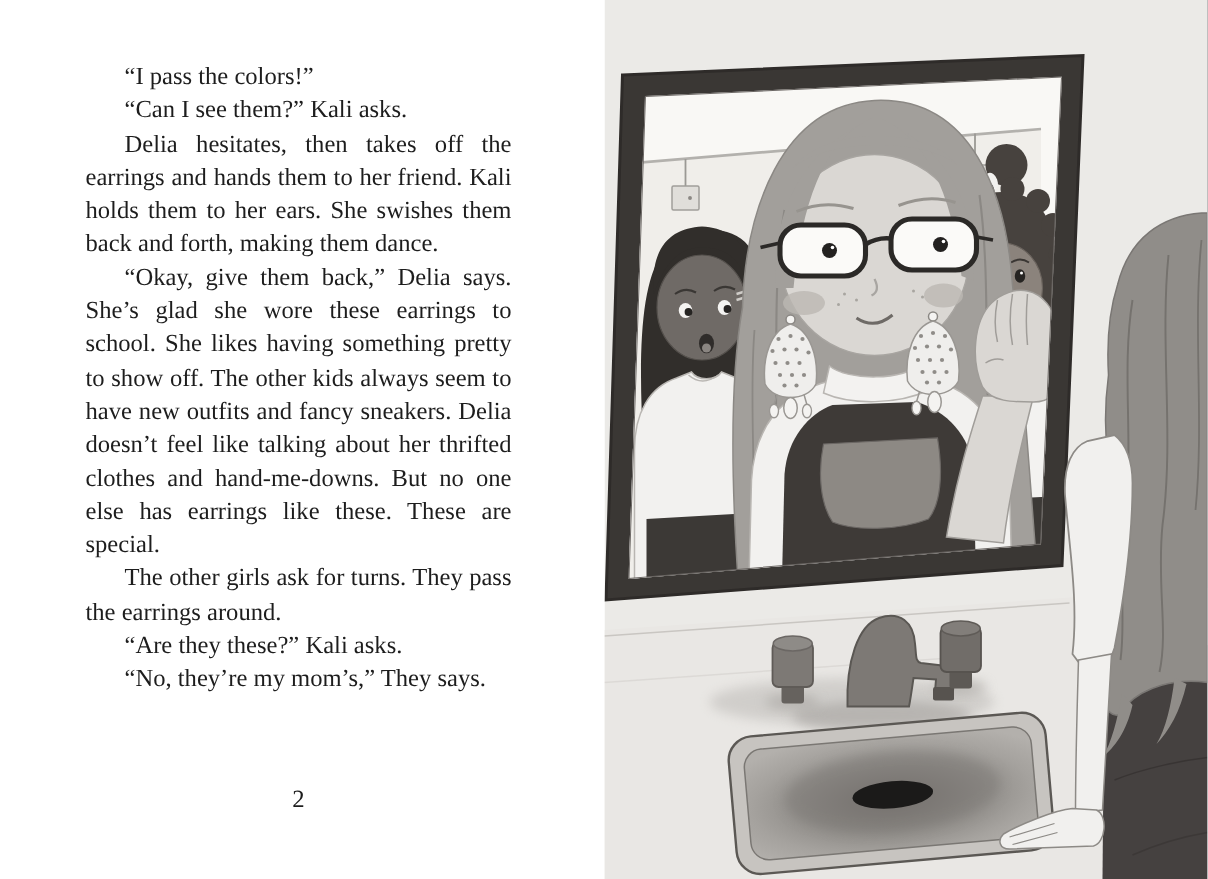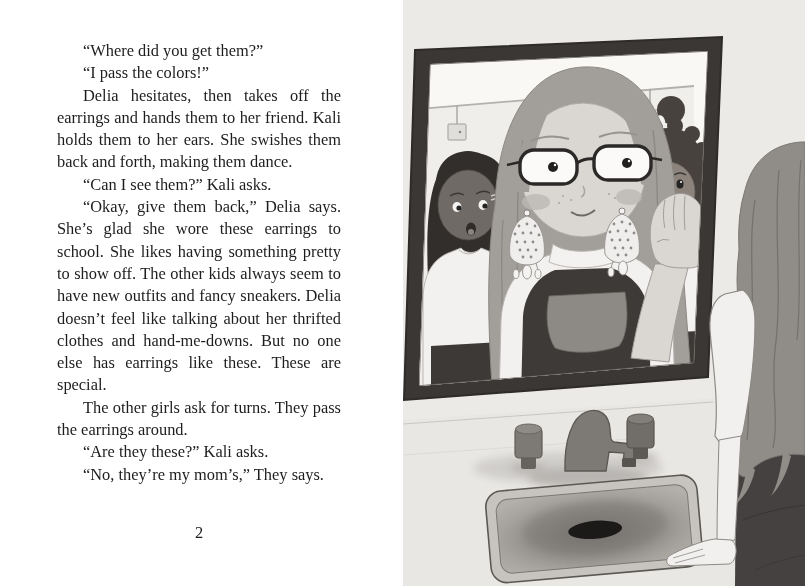--- a/index.html
+++ b/index.html
@@ -27,24 +27,23 @@
   .page-right{position:absolute;left:403px;top:0;width:402px;height:586px;}
   .page-right svg{display:block;}
 </style>
 </head>
 <body>
 
 <div class="spread">
 
   <div class="page-left">
     <div class="text-block">
-        <p>“Where did you get them?”</p>
         <p>“I pass the colors!”</p>
+        <p>“Can I see them?” Kali asks.</p>
         <p>Delia hesitates, then takes off the earrings and hands them to her friend. Kali holds them to her ears. She swishes them back and forth, making them dance.</p>
-        <p>“Can I see them?” Kali asks.</p>
         <p>“Okay, give them back,” Delia says. She’s glad she wore these earrings to school. She likes having something pretty to show off. The other kids always seem to have new outfits and fancy sneakers. Delia doesn’t feel like talking about her thrifted clothes and hand-me-downs. But no one else has earrings like these. These are special.</p>
         <p>The other girls ask for turns. They pass the earrings around.</p>
         <p>“Are they these?” Kali asks.</p>
         <p>“No, they’re my mom’s,” They says.</p>
       </div>
     <div class="page-number">2</div>
   </div>
 
   <div class="page-right">
     <svg width="402" height="586" viewBox="0 0 402 586">

